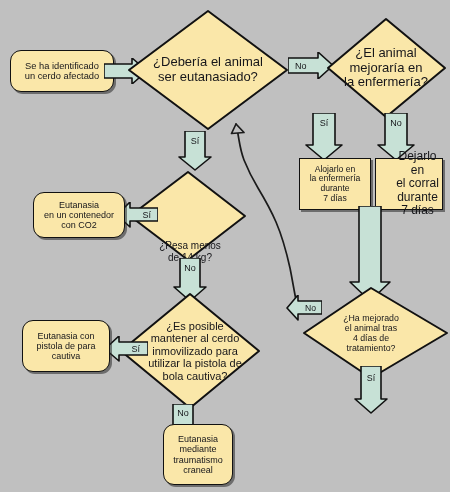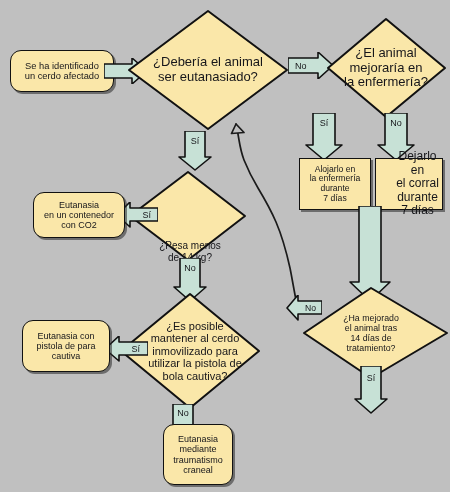--- a/index.html
+++ b/index.html
@@ -161,21 +161,21 @@
     </svg>
   </div>
 
   <div class="diamond" style="left:300px;top:285px;width:150px;height:96px;">
     <svg viewBox="0 0 150 96">
       <path d="M71,3 L147,48 L71,93 L4,48 Z" fill="#fae7a9" stroke="#111" stroke-width="2" stroke-linejoin="round"></path>
     </svg>
     <div class="dtext" style="font-size:8.8px;padding-right:8px;">
       <span style="white-space:pre-line;">¿Ha mejorado
 el animal tras
-14 días de
+4 días de
 tratamiento?</span>
     </div>
   </div>
 
   <div class="arrow" style="left:286px;top:295px;width:36px;height:26px;">
     <svg viewBox="0 0 36 26">
       <path d="M36,6 L12,6 L12,0 L1,13 L12,25 L12,19 L36,19 Z" fill="#c7e1d6" stroke="#111" stroke-width="1.6" stroke-linejoin="round"></path>
     </svg>
     <div class="atext" style="font-size:8.6px;justify-content:flex-end;padding-right:6px;">
       <span>No</span>

